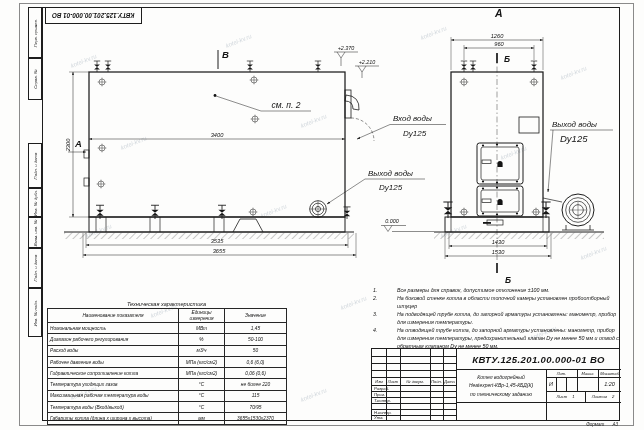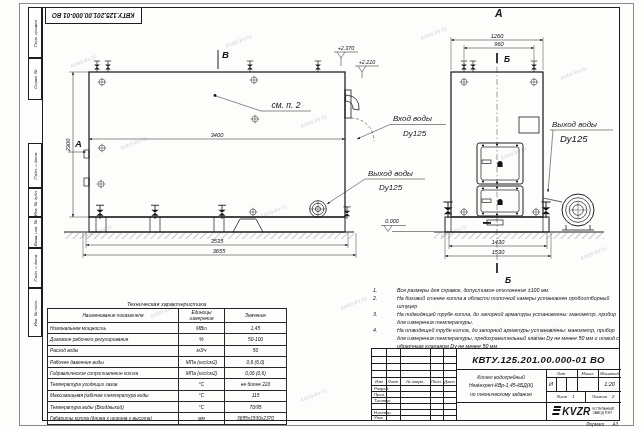--- a/index.html
+++ b/index.html
@@ -475,30 +475,20 @@
 
     <div class="cell f42" style="left:174px;top:42px;width:39px;height:11px;gap:5px">
       <span>Лист</span>
       <span>1</span>
     </div>
     <div class="cell f42" style="left:213px;top:42px;width:36px;height:11px;gap:5px">
       <span>Листов</span>
       <span>2</span>
     </div>
 
-    <div class="cell" style="left:174px;top:53px;width:75px;height:18px">
-      <div class="logo">
-        <span class="lbars"></span>
-        <span class="lkv">KVZR</span>
-        <span class="lsub">
-          <span>КОТЕЛЬНЫЙ</span>
-          <span>ЗАВОД РЭП</span>
-        </span>
-      </div>
-    </div>
   </div>
 
   <div class="fmt">
     <span>Формат</span>
     <span>А3</span>
   </div>
 
 </div>
 
 </body></html>

